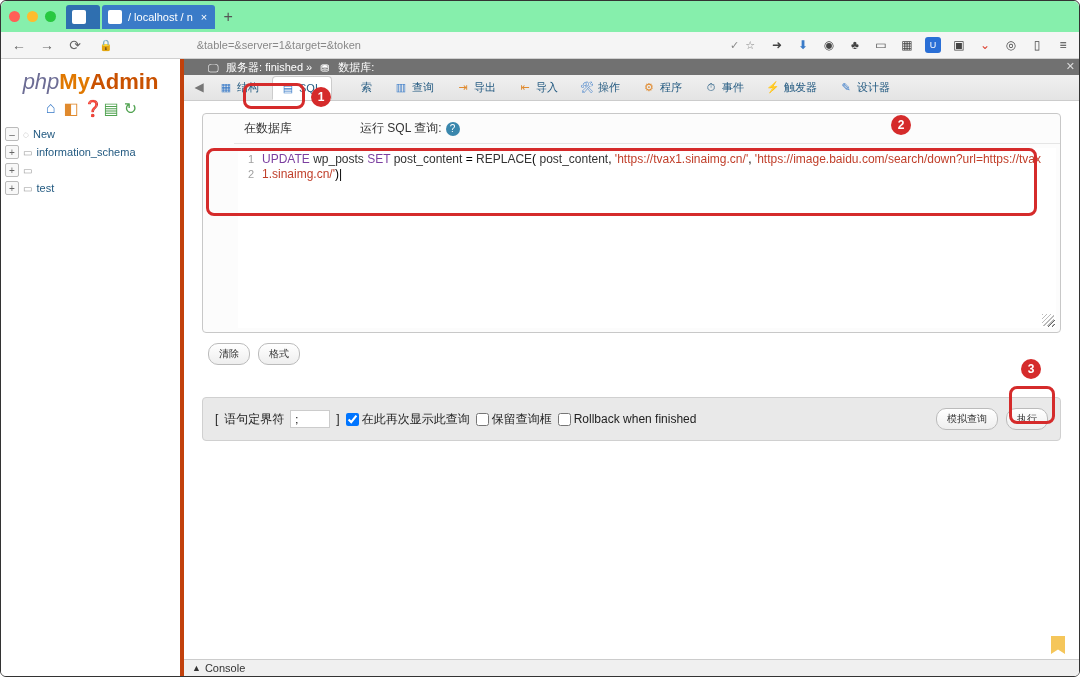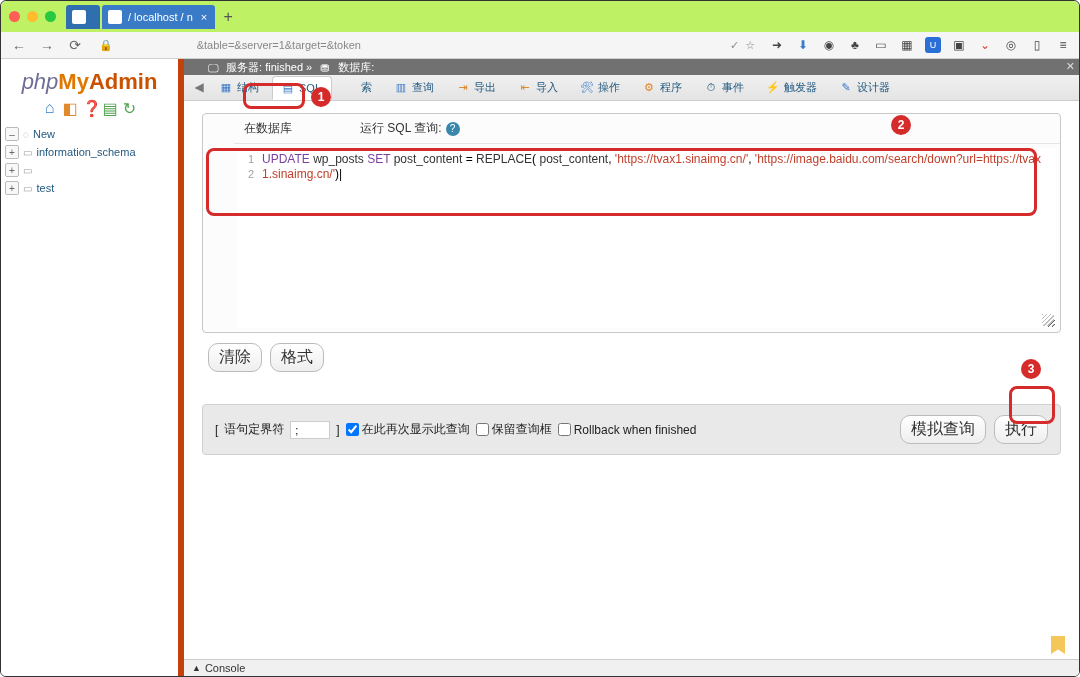--- a/index.html
+++ b/index.html
@@ -1,40 +1,40 @@
 <!DOCTYPE html>
 <html><head>
 <meta charset="utf-8">
 <style>
 * { margin: 0; padding: 0; box-sizing: border-box; font-family: -apple-system, "Helvetica Neue", Arial, sans-serif; }
 body { background: #fff; width: 1080px; height: 677px; overflow: hidden; position: relative; border: 1px solid #333; border-radius: 6px; }
 
 
 .browser-chrome { height: 58px; border-bottom: 1px solid #d0d0d0; display: flex; flex-direction: column; }
-.tabbar { height: 37px; display: flex; align-items: center; padding-left: 8px; background: #bef264; border-top-left-radius: 6px; border-top-right-radius: 6px; }
+.tabbar { height: 37px; display: flex; align-items: center; padding-left: 8px; background: #86efac; border-top-left-radius: 6px; border-top-right-radius: 6px; }
 .traffic-lights { display: flex; gap: 7px; margin-right: 10px; }
 .tl { width: 11px; height: 11px; border-radius: 50%; }
 .tl.red { background: #ff5f57; }
 .tl.yellow { background: #febc2e; }
 .tl.green { background: #28c840; }
 .tab { height: 24px; background: #2f6fb0; color: #fff; font-size: 11px; display: flex; align-items: center; padding: 0 8px 0 6px; border-radius: 3px 3px 0 0; margin-right: 2px; max-width: 165px; }
 .tab.light { background: #3a7bc8; }
 .tab .favicon { width: 14px; height: 14px; background: #fff; border-radius: 2px; margin-right: 6px; display: inline-block; }
 .tab .close { margin-left: 8px; font-size: 11px; }
 .newtab { width: 22px; height: 22px; display: flex; align-items: center; justify-content: center; color: #555; font-size: 16px; }
 .toolbar { height: 30px; display: flex; align-items: center; padding: 0 8px; gap: 8px; background: #f5f5f5; }
 .nav-btn { width: 20px; height: 20px; color: #666; display: flex; align-items: center; justify-content: center; font-size: 14px; }
 .urlbar { flex: 1; height: 22px; font-size: 11px; color: #888; display: flex; align-items: center; padding: 0 6px; border-radius: 4px; overflow: hidden; white-space: nowrap; }
 .urlbar .lock { color: #c06; margin-right: 4px; }
 .ext-icons { display: flex; gap: 10px; align-items: center; color: #444; font-size: 12px; }
 .ext-icons span { width: 16px; height: 16px; display: inline-flex; align-items: center; justify-content: center; }
 
 
 .app { display: flex; height: calc(100% - 58px); }
-.sidebar { width: 183px; background: #fff; border-right: 6px solid #c2410c; padding-top: 6px; text-align: center; }
+.sidebar { width: 183px; background: #fff; border-right: 4px solid #c2410c; padding-top: 6px; text-align: center; }
 .logo-text { font-family: Georgia, serif; font-size: 22px; font-weight: 400; color: #666; margin: 4px 0 2px; }
 .logo-text .php { color: #6d6d95; font-style: italic; }
 .logo-text .my { color: #e07800; font-weight: bold; }
 .logo-text .admin { color: #c95100; font-weight: bold; }
 .sidebar-tools { display: flex; justify-content: center; gap: 6px; margin: 4px 0 6px; }
 .sidebar-tools span { width: 14px; height: 14px; display: inline-block; }
 .recent-row { display: flex; justify-content: space-between; align-items: center; padding: 2px 8px; font-size: 11px; color: #333; }
 .recent-row .collapse { color: #999; font-size: 10px; border: 1px solid #ccc; border-radius: 3px; padding: 0 3px; }
 .db-tree { text-align: left; padding: 6px 4px; font-size: 11px; }
 .db-tree .node { display: flex; align-items: center; gap: 4px; padding: 2px 0; color: #235a81; }
@@ -57,21 +57,21 @@
 .fieldset-title .help { width: 14px; height: 14px; background: #3a87ad; color: #fff; border-radius: 50%; display: inline-flex; align-items: center; justify-content: center; font-size: 10px; }
 .sql-editor { height: 180px; display: flex; font-family: Menlo, Consolas, monospace; font-size: 12px; background: #fff; margin: 4px; position: relative; overflow: hidden; resize: vertical; }
 .gutter { width: 20px; text-align: right; padding: 4px 4px 0 0; color: #a0a0a0; background: #fff; border-right: 0; user-select: none; line-height: 15px; font-size: 11px; }
 .code { flex: 1; padding: 4px 6px 0 4px; white-space: pre-wrap; word-break: break-all; line-height: 15px; }
 .kw { color: #7b3fa0; }
 .id { color: #333; }
 .str { color: #c03f2a; }
 .resize-handle { position: absolute; right: 2px; bottom: 2px; width: 12px; height: 12px; background: repeating-linear-gradient(135deg,#bbb,#bbb 1px,transparent 1px,transparent 3px); }
 
 .btn-row { padding: 10px 0 4px 6px; display: flex; gap: 8px; }
-.btn { font-size: 16px; padding: 3px 10px; border: 1px solid #bbb; border-radius: 10px; background: linear-gradient(#fff,#eee); color: #333; cursor: pointer; }
+.btn { font-size: 10px; padding: 3px 10px; border: 1px solid #bbb; border-radius: 10px; background: linear-gradient(#fff,#eee); color: #333; cursor: pointer; }
 
 .options-bar { margin-top: 28px; background: #e9e9e9; border: 1px solid #d0d0d0; border-radius: 4px; padding: 10px 12px; display: flex; align-items: center; font-size: 12px; color: #222; }
 .options-left { display: flex; align-items: center; gap: 6px; flex: 1; }
 .options-left input[type=text] { width: 40px; font-size: 11px; padding: 2px 4px; border: 1px solid #ccc; }
 .options-left label { display: flex; align-items: center; gap: 3px; }
 .options-right { display: flex; gap: 8px; }
 
 .console-bar { position: absolute; bottom: 0; left: 183px; right: 0; background: #f0f0f0; border-top: 1px solid #ccc; font-size: 11px; color: #333; padding: 2px 8px; display: flex; align-items: center; gap: 4px; }
 .console-bar .up { font-size: 9px; }
 .bookmark-ribbon { position: absolute; right: 14px; bottom: 22px; width: 14px; height: 18px; background: #f5c65a; clip-path: polygon(0 0,100% 0,100% 100%,50% 75%,0 100%); }

